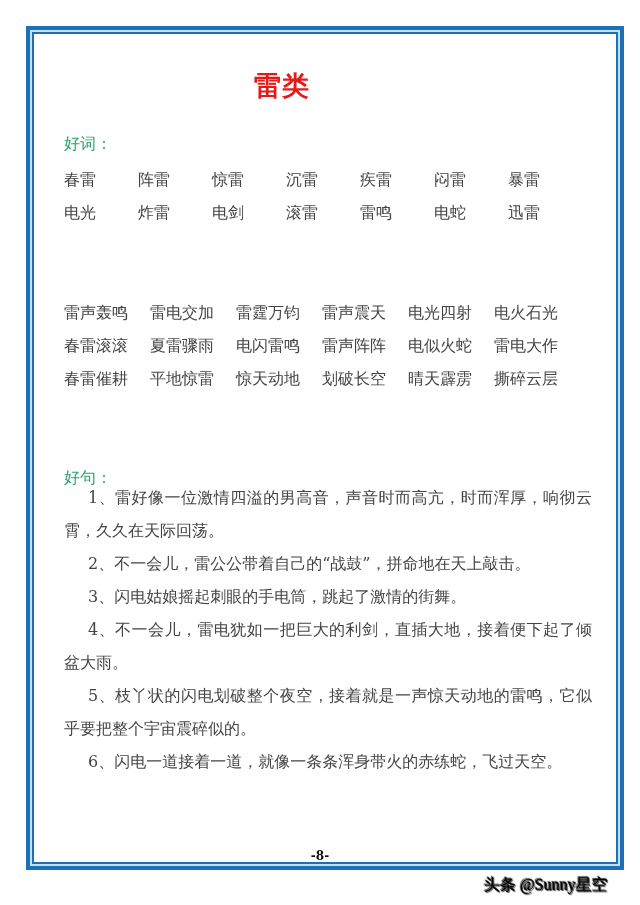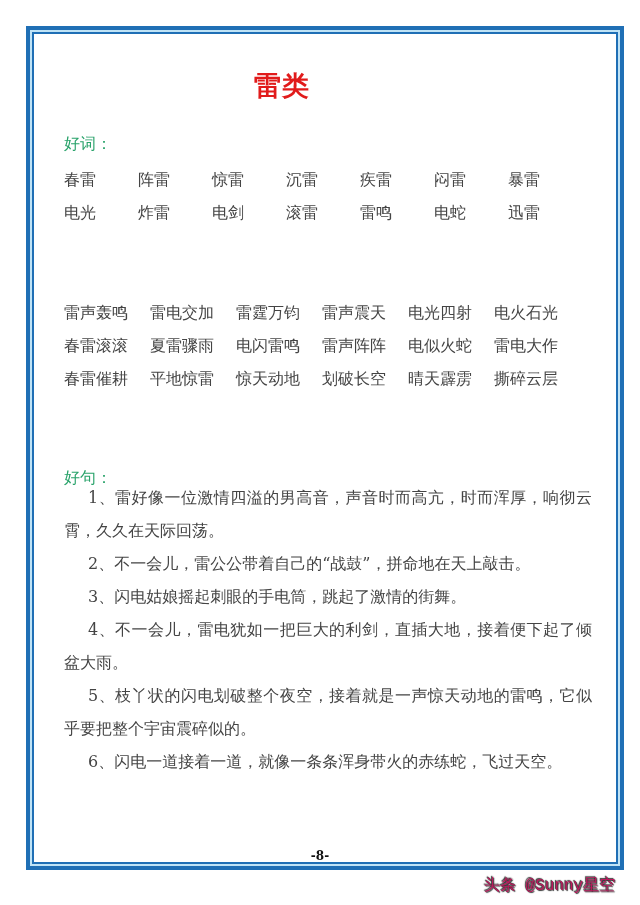--- a/index.html
+++ b/index.html
@@ -10,21 +10,21 @@
   .heading{position:absolute;left:64px;font-size:16px;color:#2aa36b;}
   .words{position:absolute;left:64px;font-size:16px;color:#444;}
   .wrow{height:33px;line-height:33px;white-space:nowrap;text-decoration:underline;}
   .wrow span{display:inline-block;width:74px;}
   .phrases{position:absolute;left:64px;font-size:16px;color:#444;}
   .prow{height:33px;line-height:33px;white-space:nowrap;}
   .prow span{display:inline-block;width:86px;}
   .sentences{position:absolute;left:64px;width:528px;top:481px;font-size:16px;color:#444;}
   .sent{text-indent:24px;line-height:33px;margin:0;text-align:justify;}
   .pagenum{position:absolute;left:0;width:640px;top:849px;text-align:center;font-size:12px;font-weight:bold;color:#111;}
-  .watermark{position:absolute;left:484px;top:875px;font-family:Liberation Mono, monospace;font-size:16px;color:#be185d;text-shadow:0 0 1px #333,1px 1px 1px #333,-1px -1px 1px #333;}
+  .watermark{position:absolute;left:484px;top:875px;font-family:Liberation Serif, serif;font-size:16px;color:#000000;text-shadow:0 0 1px #333,1px 1px 1px #333,-1px -1px 1px #333;}
 </style>
 </head>
 <body>
 
 <div class="frame-outer">
   <div class="frame-inner"></div>
 </div>
 
 <div class="title">雷类</div>
 

